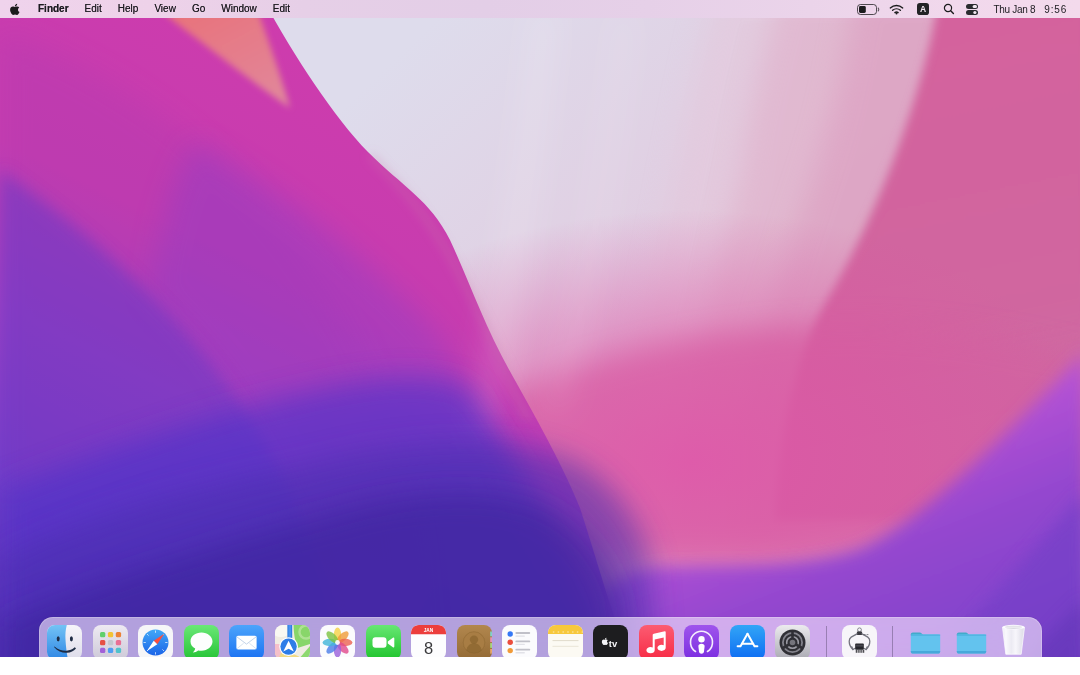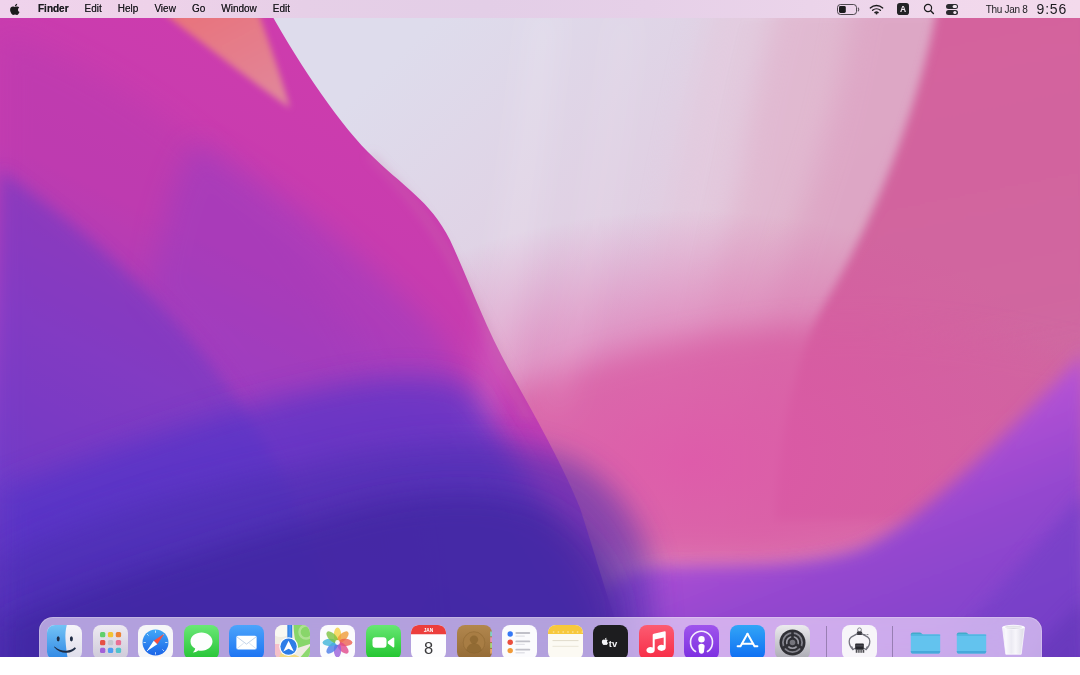--- a/index.html
+++ b/index.html
@@ -128,22 +128,22 @@
     <svg style="margin-left:14px" width="12" height="12" viewBox="0 0 12 12">
           <circle cx="5" cy="5" r="3.6" fill="none" stroke="#1b1b1d" stroke-width="1.2"></circle>
           <line x1="7.7" y1="7.7" x2="10.4" y2="10.4" stroke="#1b1b1d" stroke-width="1.4" stroke-linecap="round"></line>
         </svg>
     <svg style="margin-left:11px" width="12" height="11" viewBox="0 0 12 11">
           <rect x="0" y="0" width="12" height="5" rx="2.5" fill="#2a2a2e"></rect>
           <rect x="6.6" y="1" width="4.4" height="3" rx="1.5" fill="#f2e7f0"></rect>
           <rect x="0" y="6" width="12" height="5" rx="2.5" fill="#2a2a2e"></rect>
           <circle cx="8.9" cy="8.5" r="1.6" fill="#f2e7f0"></circle>
         </svg>
-    <div style="margin-left:28px;letter-spacing:-0.3px;">Thu Jan 8</div>
-    <div style="margin-left:9px;margin-right:13px;letter-spacing:0.8px;font-size:14px;">9:56</div>
+    <div style="margin-left:16px;letter-spacing:-0.3px;">Thu Jan 8</div>
+    <div style="margin-left:9px;margin-right:13px;letter-spacing:0.8px;font-size:10px;">9:56</div>
   </div>
 </div>
 <div id="dock">
       <svg class="dicon" style="left:8px;top:8px" width="35" height="35" viewBox="0 0 35 35">
         <defs>
           <linearGradient id="fb" x1="0" y1="0" x2="0" y2="1">
             <stop offset="0" stop-color="#73c3f5"></stop>
             <stop offset="1" stop-color="#2e86e4"></stop>
           </linearGradient>
           <linearGradient id="fw" x1="0" y1="0" x2="0" y2="1">

